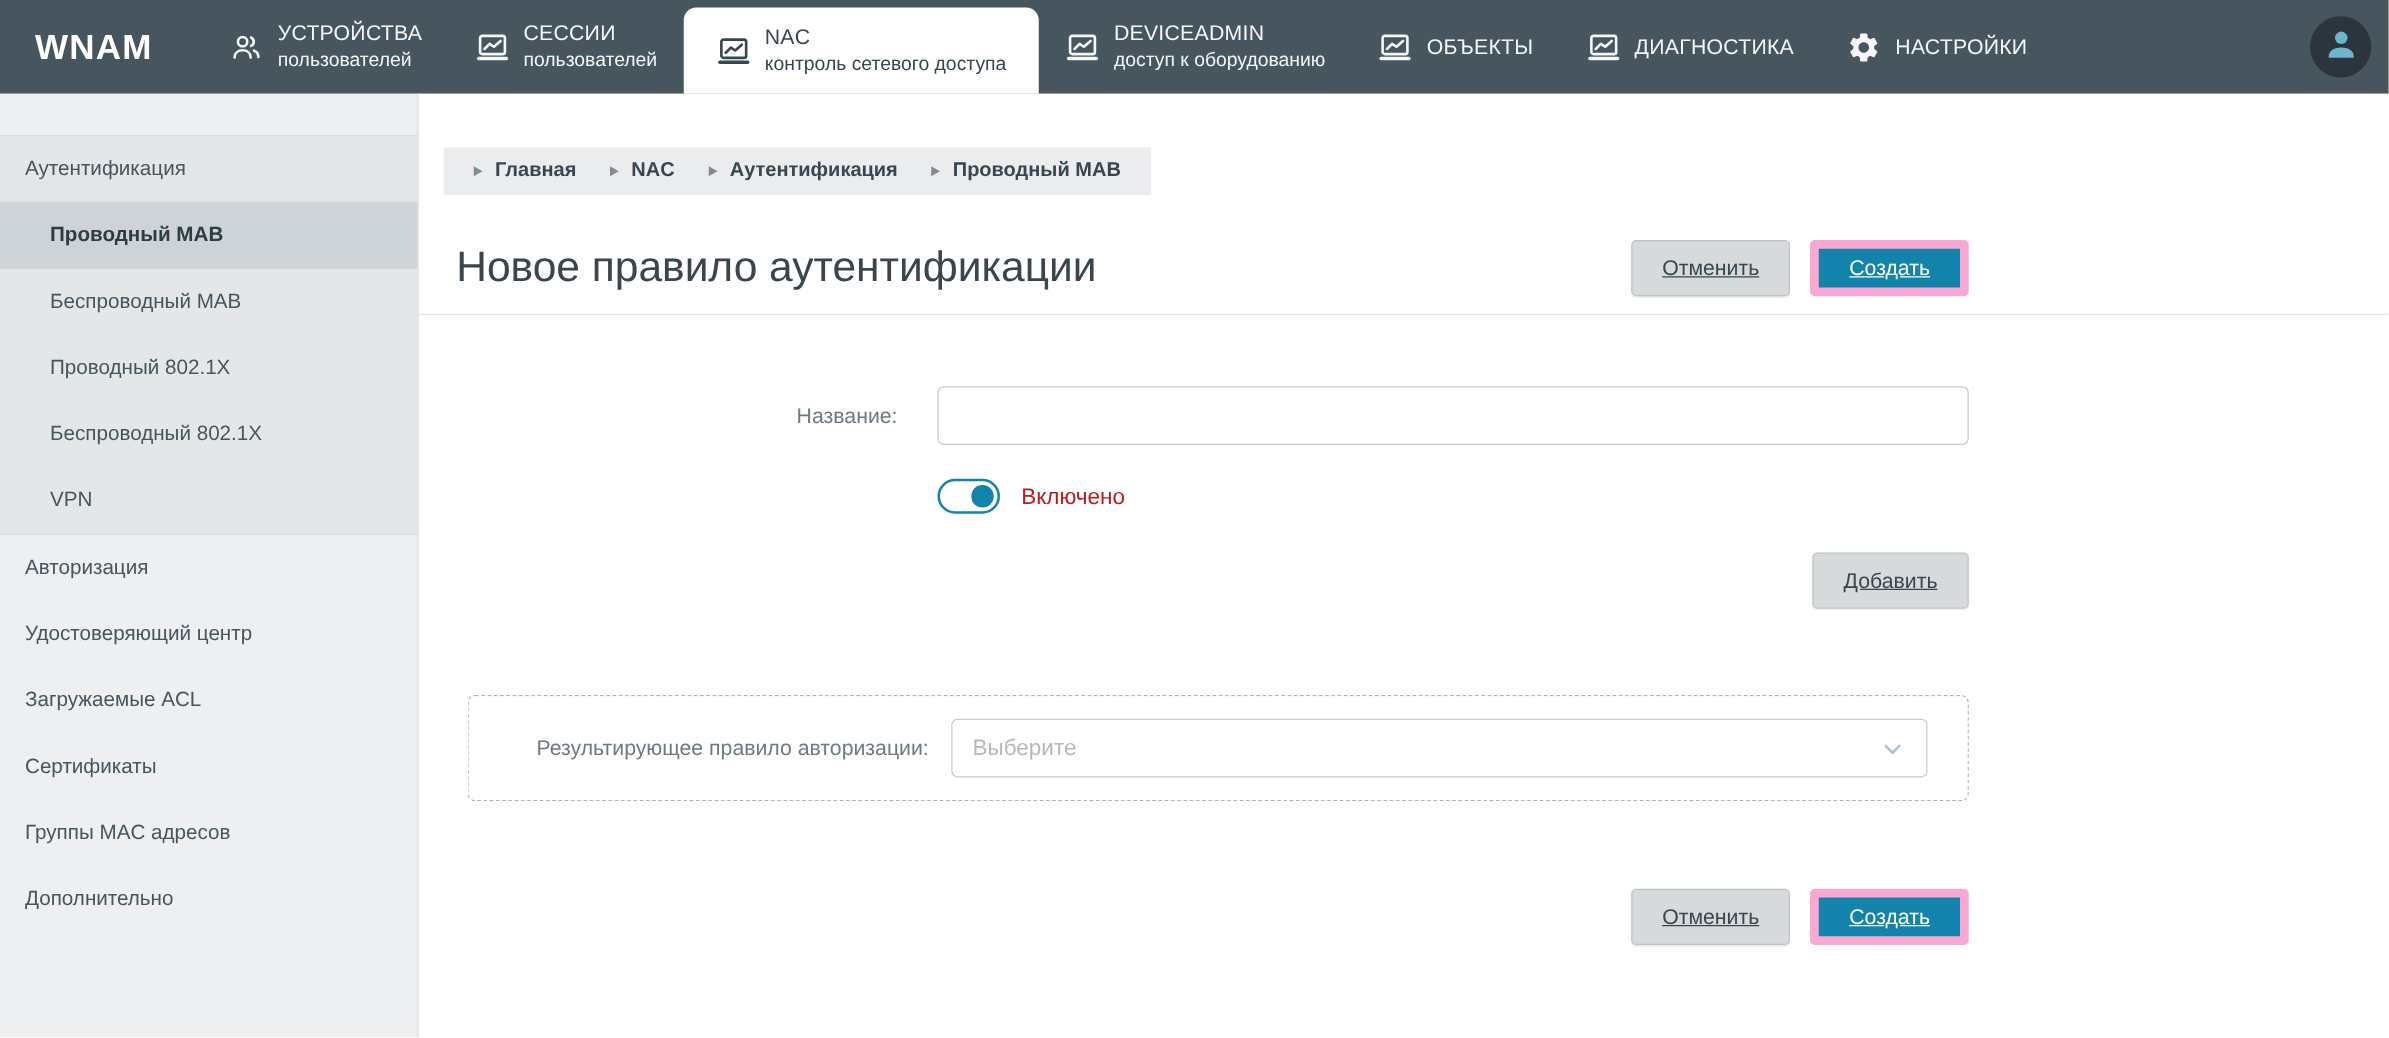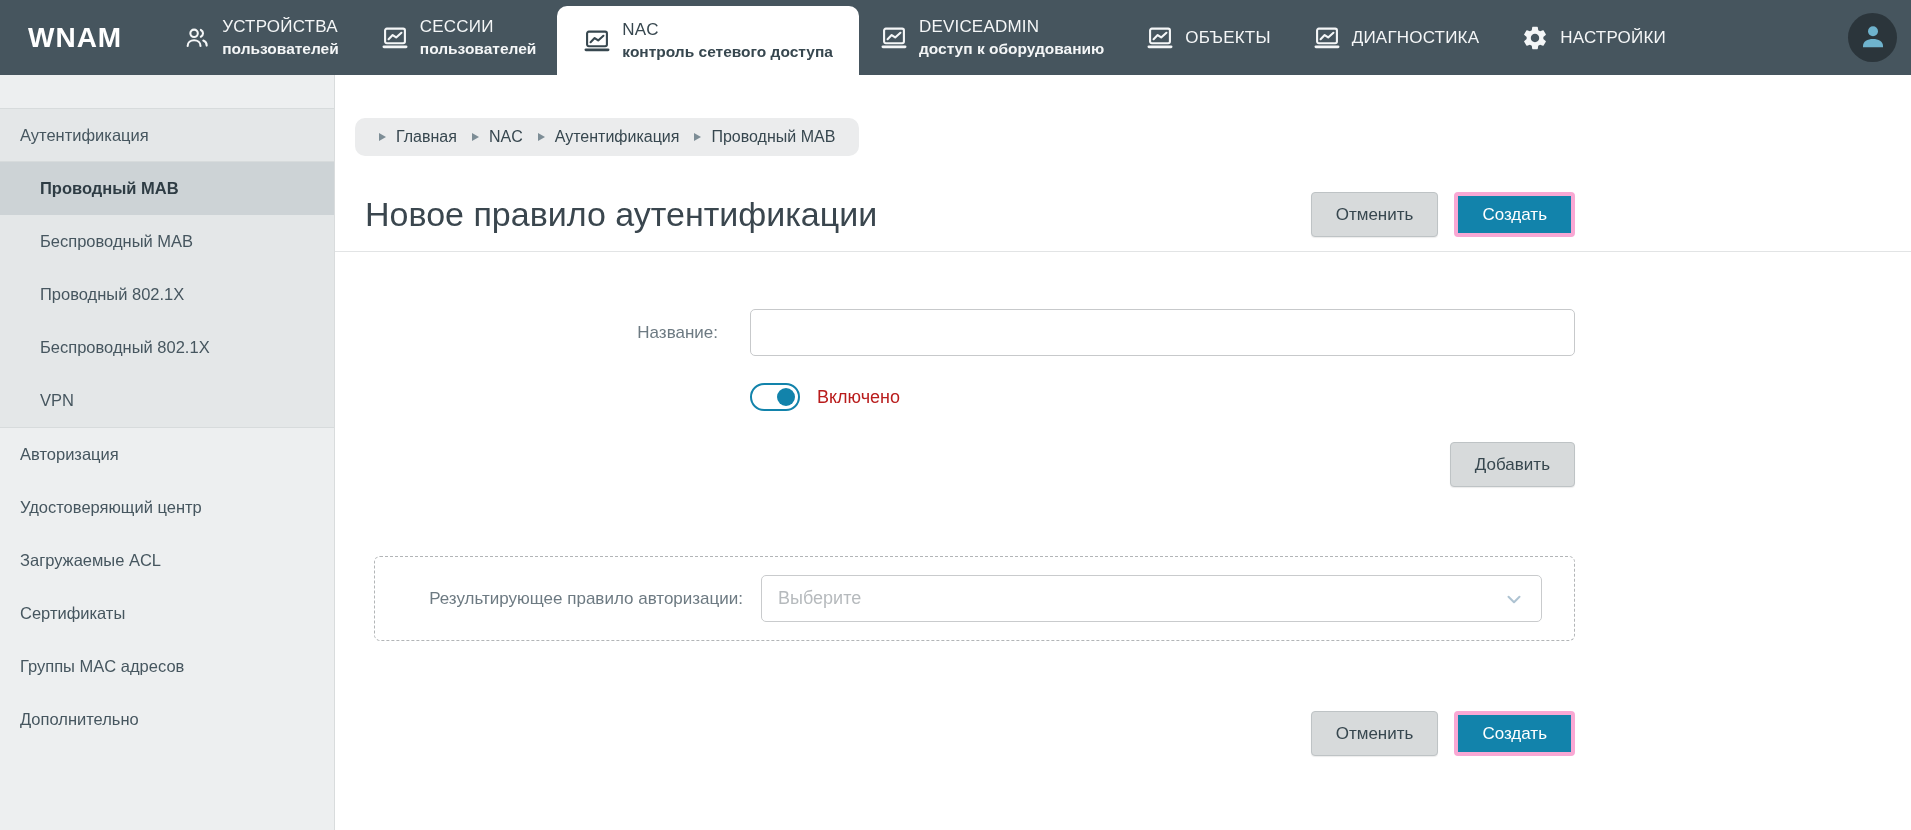--- a/index.html
+++ b/index.html
@@ -5,51 +5,51 @@
   * { margin:0; padding:0; box-sizing:border-box; }
   html,body { width:1911px; height:830px; background:#ffffff; font-family:"Liberation Sans", sans-serif; }
   .page { width:1911px; height:830px; overflow:hidden; display:flex; flex-direction:column; }
 
   
   .topbar { height:75px; background:#46555e; display:flex; align-items:stretch; color:#f4f6f7; flex-shrink:0; }
   .logo { font-size:28px; font-weight:bold; letter-spacing:1px; color:#ffffff; padding:0 40px 0 28px; display:flex; align-items:center; }
   .nav { display:flex; align-items:stretch; }
   .nav-item { display:flex; align-items:center; gap:11px; padding:0 21px; cursor:pointer; }
   .nav-item .nav-line1 { font-size:17px; font-weight:500; letter-spacing:.2px; display:block; }
-  .nav-item .nav-line2 { font-size:15.5px; font-weight:700; display:block; margin-top:3px; }
+  .nav-item .nav-line2 { font-size:15.5px; font-weight:400; display:block; margin-top:3px; }
   .nav-item svg { width:28px; height:28px; display:block; }
   .nav-item.active { background:#ffffff; color:#37474f; border-radius:10px 10px 0 0; margin-top:6px; padding:0 26px; }
   .nav-item.active svg { color:#37474f; }
   .avatar-wrap { margin-left:auto; display:flex; align-items:center; padding-right:14px; }
   .avatar { width:49px; height:49px; border-radius:50%; background:#2b353b; display:flex; align-items:center; justify-content:center; cursor:pointer; }
   .avatar svg { width:30px; height:30px; color:#6fb3cd; }
 
   
   .body { flex:1; display:flex; min-height:0; }
 
   
   .sidebar { width:335px; background:#edeff0; border-right:1px solid #d9dcdd; padding-top:33px; flex-shrink:0; }
   .side-item { height:53px; line-height:53px; font-size:16.5px; color:#46565f; padding-left:20px; cursor:pointer; white-space:nowrap; }
   .side-item.sub { padding-left:40px; }
   .side-group { background:#e4e7e8; border-top:1px solid #d7dbdc; border-bottom:1px solid #d7dbdc; }
   .side-group .side-item.header { border-bottom:1px solid #d7dbdc; }
   .side-item.active { background:#cdd3d6; font-weight:bold; color:#2e3c44; }
 
   
   .content { flex:1; background:#ffffff; min-width:0; }
-  .breadcrumb { display:inline-flex; align-items:center; gap:15px; background:#ebeced; border-radius:10px; height:38px; padding:0 24px; margin:43px 0 0 20px; }
+  .breadcrumb { display:inline-flex; align-items:center; gap:27px; background:#ebeced; border-radius:0; height:38px; padding:0 24px; margin:43px 0 0 20px;font-weight:bold; }
   .crumb { display:inline-flex; align-items:center; gap:10px; font-size:16px; color:#37474f; cursor:pointer; }
   .tri { width:0; height:0; border-left:7px solid #7d8d96; border-top:4.5px solid transparent; border-bottom:4.5px solid transparent; display:inline-block; }
 
   .main-col { margin-left:30px; width:1210px; }
   .title-row { margin-top:36px; display:flex; align-items:center; justify-content:space-between; }
   .page-title { font-size:34px; font-weight:400; color:#3a464e; }
-  .btn { height:45px; border-radius:4px; font-size:17px; font-family:"Liberation Sans", sans-serif; cursor:pointer; padding:0 24px; }
+  .btn { height:45px; border-radius:4px; font-size:17px; font-family:"Liberation Sans", sans-serif; cursor:pointer; padding:0 24px;text-decoration:underline; }
   .btn-gray { background:#d7dadb; border:1px solid #bec3c5; color:#37474f; box-shadow:0 1px 1px rgba(0,0,0,.08); }
-  .btn-blue { background:#1283ab; border:4px solid #f9a8d4; color:#ffffff; }
+  .btn-blue { background:#1283ab; border:7px solid #f9a8d4; color:#ffffff; }
   .btn-group { display:flex; gap:16px; }
   .divider { border-bottom:1px solid #e2e4e5; margin-top:14px; width:100%; }
 
   .form-row-name { display:flex; align-items:center; margin-top:57px; }
   .field-label { flex:0 0 353px; text-align:right; font-size:17px; color:#6d7a82; padding-right:0; }
   .field-gap { width:32px; flex-shrink:0; }
   .text-input { flex:1; height:47px; border:1px solid #c7c9cb; border-radius:5px; font-size:18px; color:#37474f; padding:0 14px; outline:none; background:#fff; }
 
   .form-row-toggle { display:flex; align-items:center; margin-top:27px; margin-left:385px; gap:17px; }
   .toggle { width:50px; height:28px; border:2px solid #1283ab; border-radius:15px; background:#ffffff; position:relative; cursor:pointer; flex-shrink:0; }

